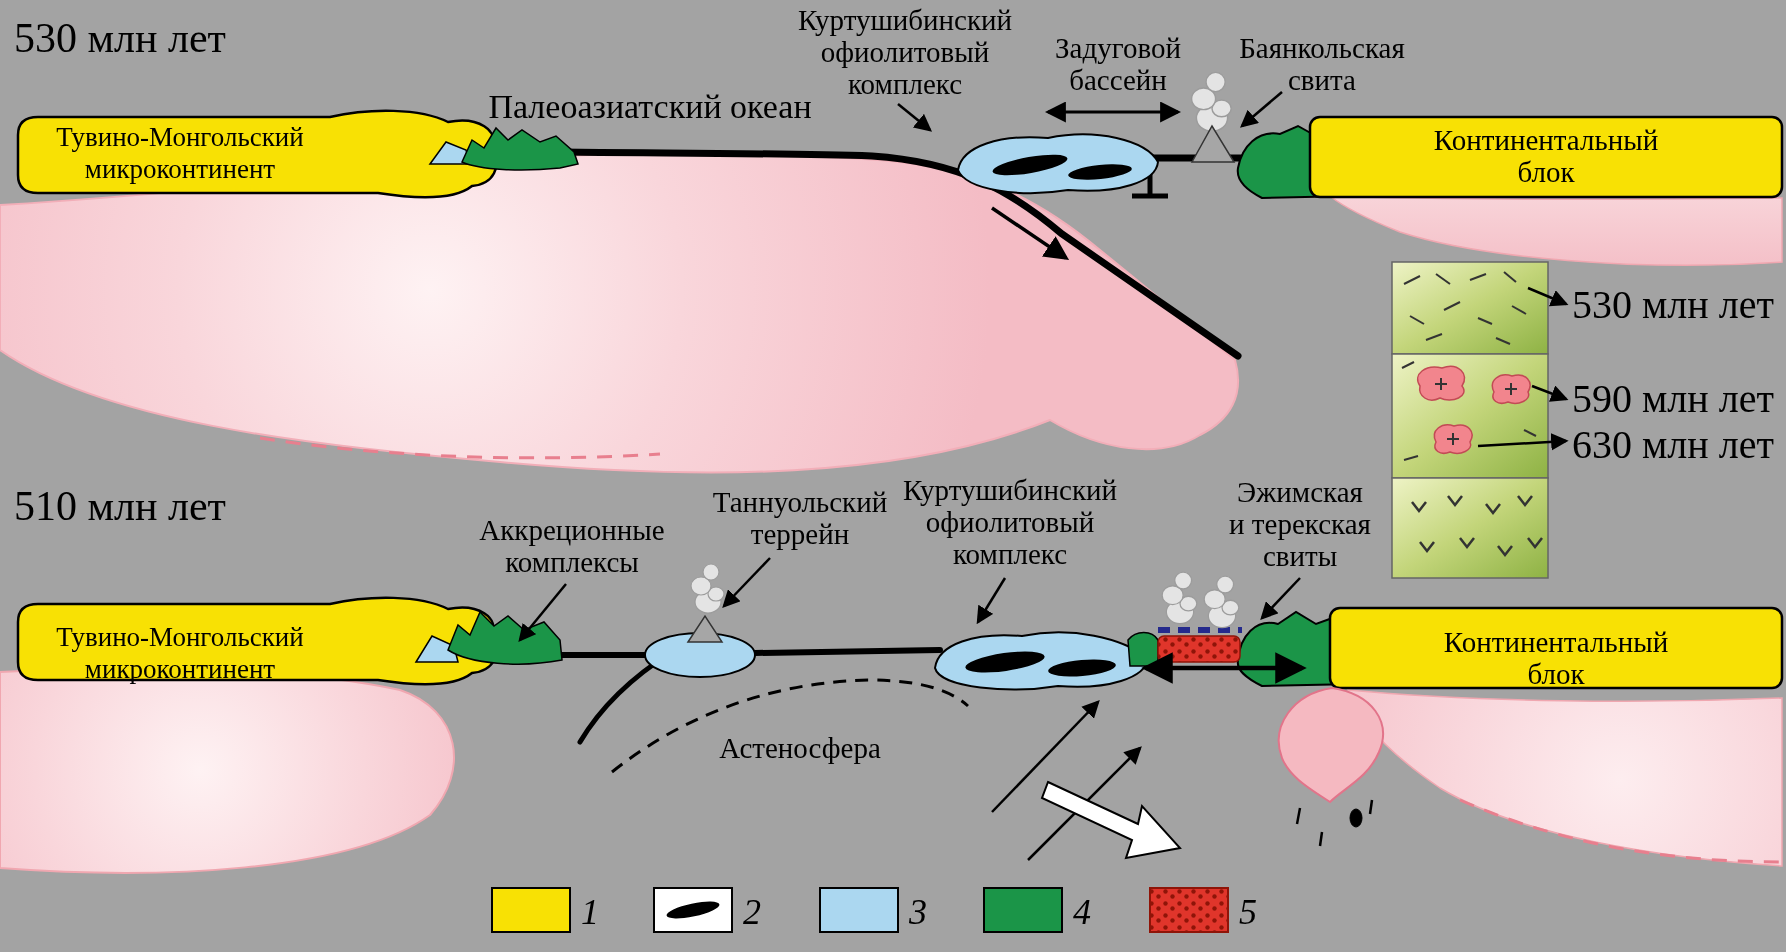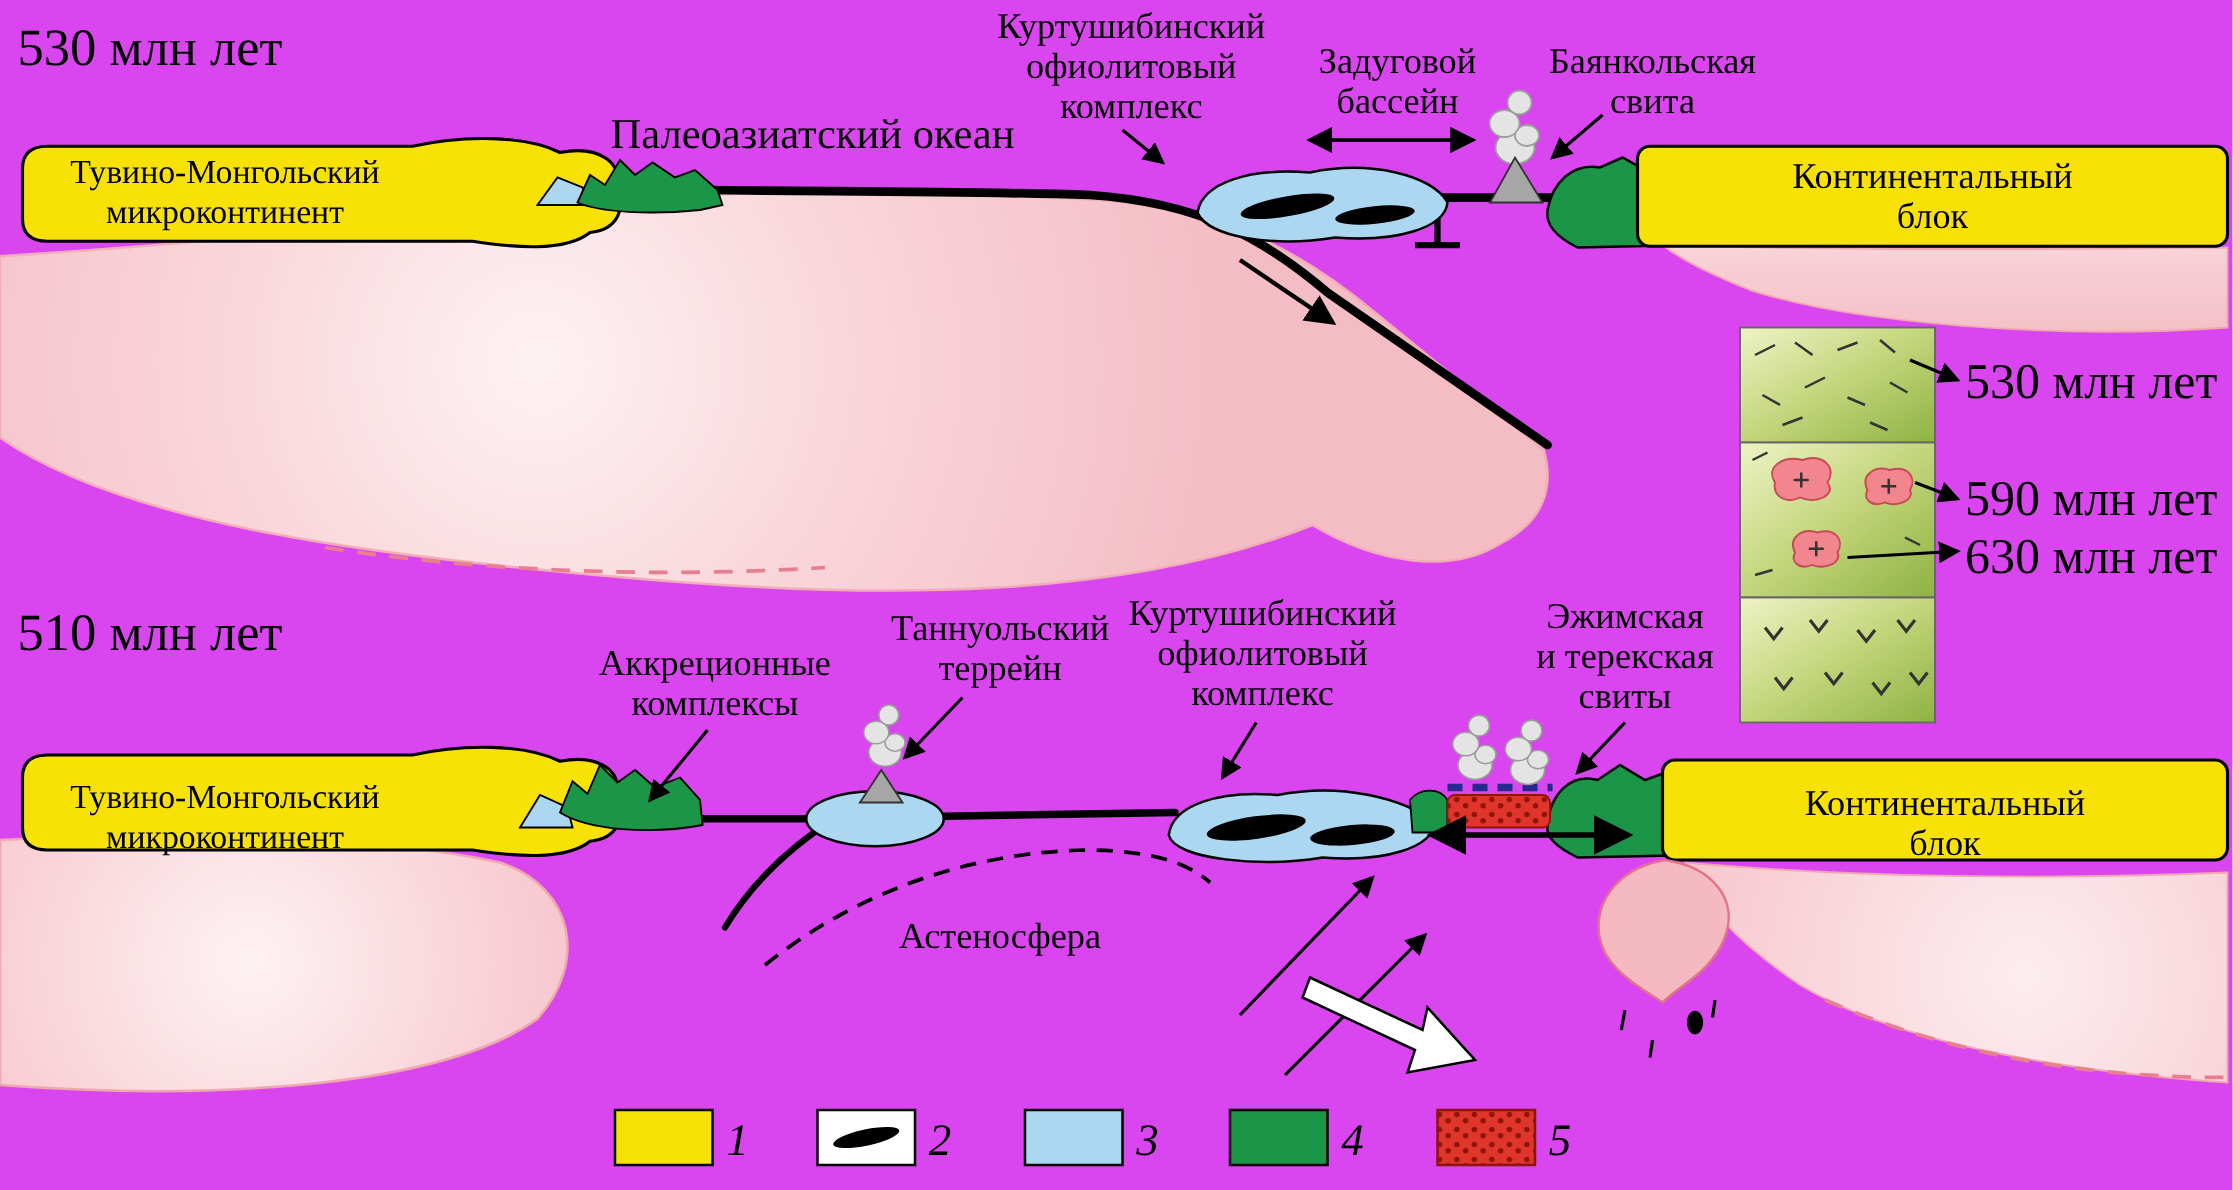--- a/index.html
+++ b/index.html
@@ -1,16 +1,16 @@
 <!DOCTYPE html>
 <html><head>
 <meta charset="utf-8">
 <style>
   html,body{margin:0;padding:0;background:#ffffff;}
-  .canvas{position:relative;width:1786px;height:952px;background:#d946ef;
+  .canvas{position:relative;width:1786px;height:952px;background:#a3a3a3;
           font-family:"Liberation Serif", serif;}
   svg{display:block;}
   text{fill:#000;}
   .t-title{font-size:42px;}
   .t-label{font-size:29px;}
   .t-label-sm{font-size:27px;}
   .t-ocean{font-size:34px;}
   .t-age{font-size:40px;}
   .t-num{font-size:36px;font-style:italic;}
   .mid{text-anchor:middle;}

